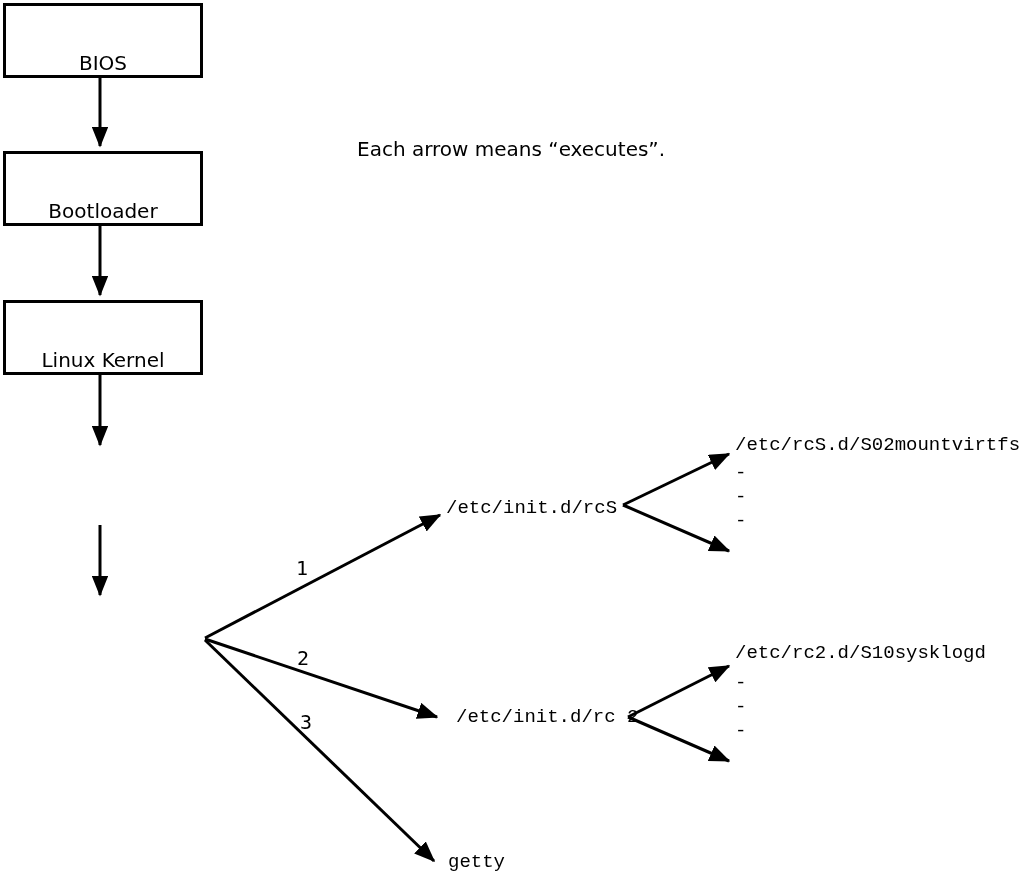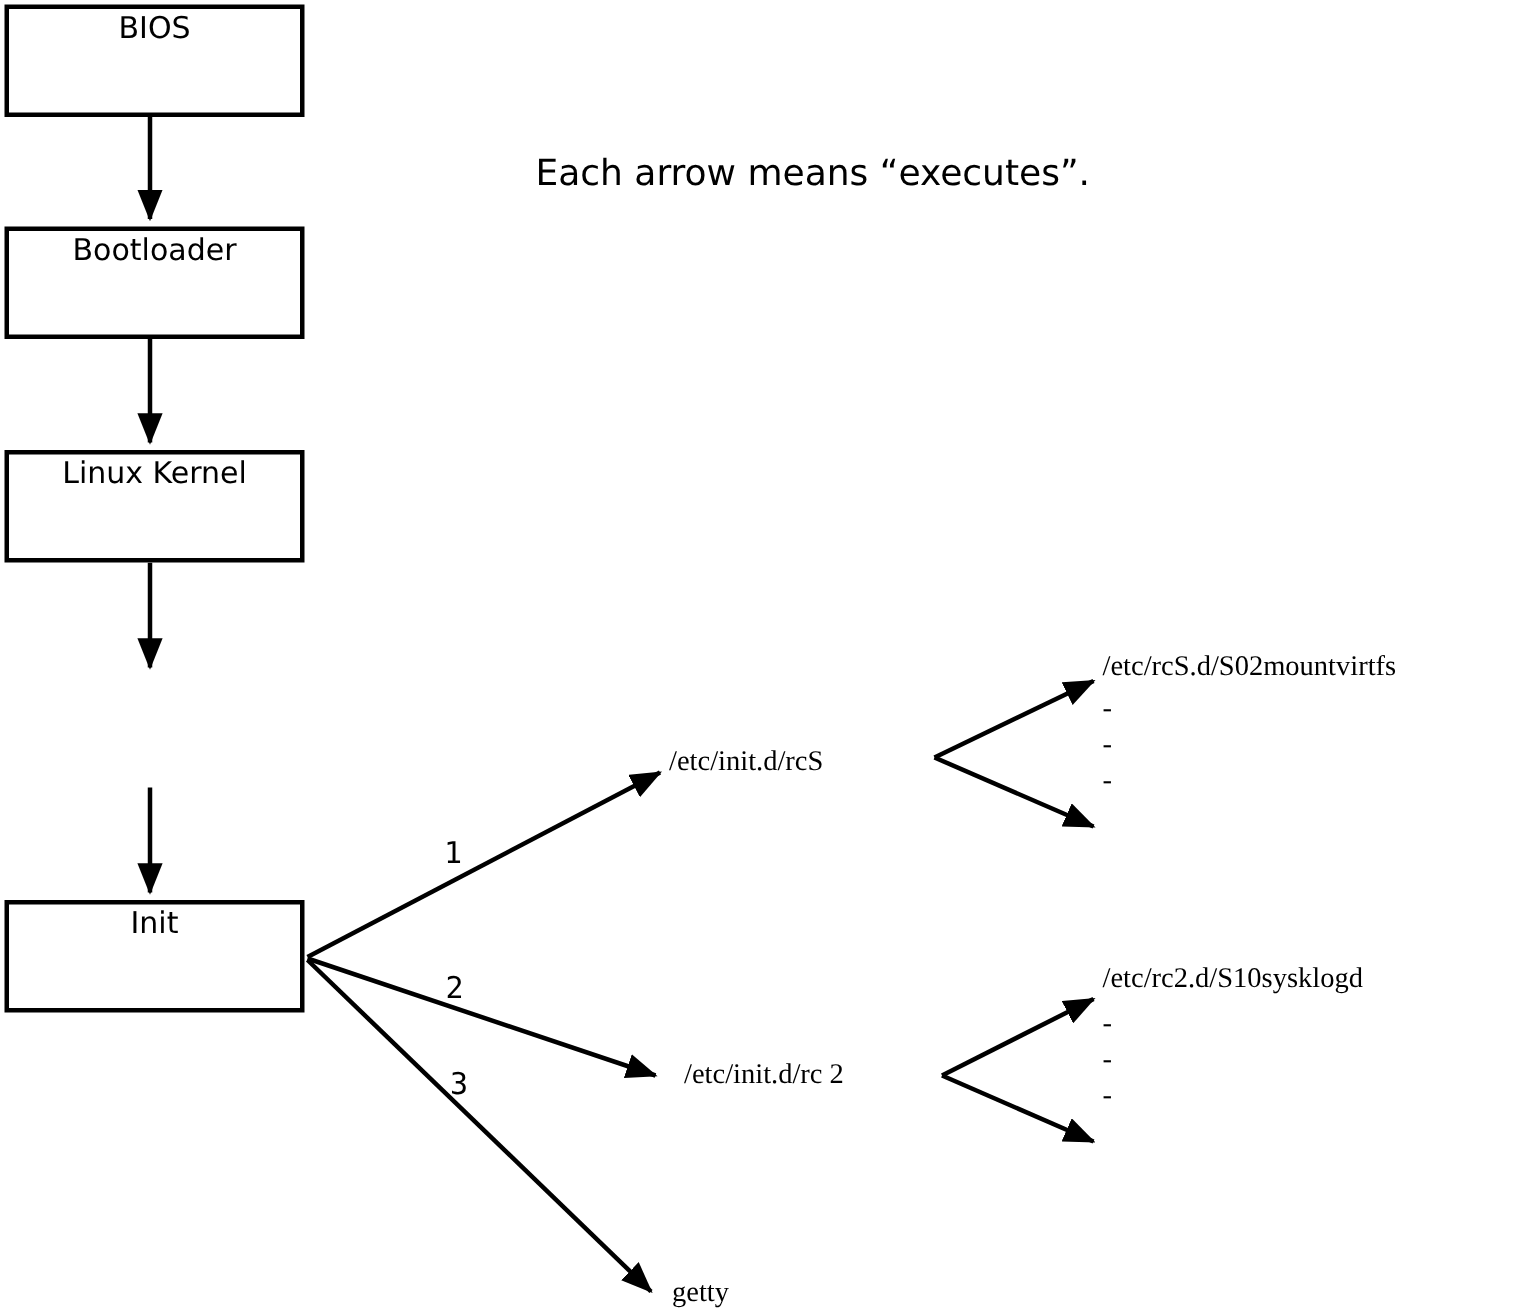--- a/index.html
+++ b/index.html
@@ -24,32 +24,33 @@
   }
   .box {
     position: absolute;
     left: 3px;
     width: 200px;
     height: 75px;
     box-sizing: border-box;
     border: 3px solid #000000;
     background: #ffffff;
     display: flex;
-    align-items: flex-start;
+    align-items: flex-end;
     justify-content: center;
     font-size: 20px;
   }
   .note {
     position: absolute;
-    font-size: 24px;
+    font-size: 20px;
     white-space: pre;
+    margin-top: 36px;
   }
   .mono {
     position: absolute;
-    font-family: Liberation Serif, serif;
+    font-family: Liberation Mono, monospace;
     font-size: 19px;
     line-height: 24px;
     white-space: pre;
   }
   .order {
     position: absolute;
     font-family: "DejaVu Sans Mono", "Liberation Mono", monospace;
     font-size: 20px;
     line-height: 24px;
   }
@@ -84,23 +85,20 @@
 
   <div class="box" style="top:3px">
       <span>BIOS</span>
     </div>
   <div class="box" style="top:151px">
       <span>Bootloader</span>
     </div>
   <div class="box" style="top:300px">
       <span>Linux Kernel</span>
     </div>
-  <div class="box" style="top:600px">
-      <span>Init</span>
-    </div>
 
   <div class="note" style="left:357px; top:101px">Each arrow means “executes”.</div>
 
   <div class="order" style="left:296px; top:556px">1</div>
   <div class="order" style="left:297px; top:646px">2</div>
   <div class="order" style="left:300px; top:710px">3</div>
 
   <div class="mono" style="left:446px; top:496px">/etc/init.d/rcS</div>
   <div class="mono" style="left:456px; top:705px">/etc/init.d/rc 2</div>
   <div class="mono" style="left:448px; top:850px">getty</div>

